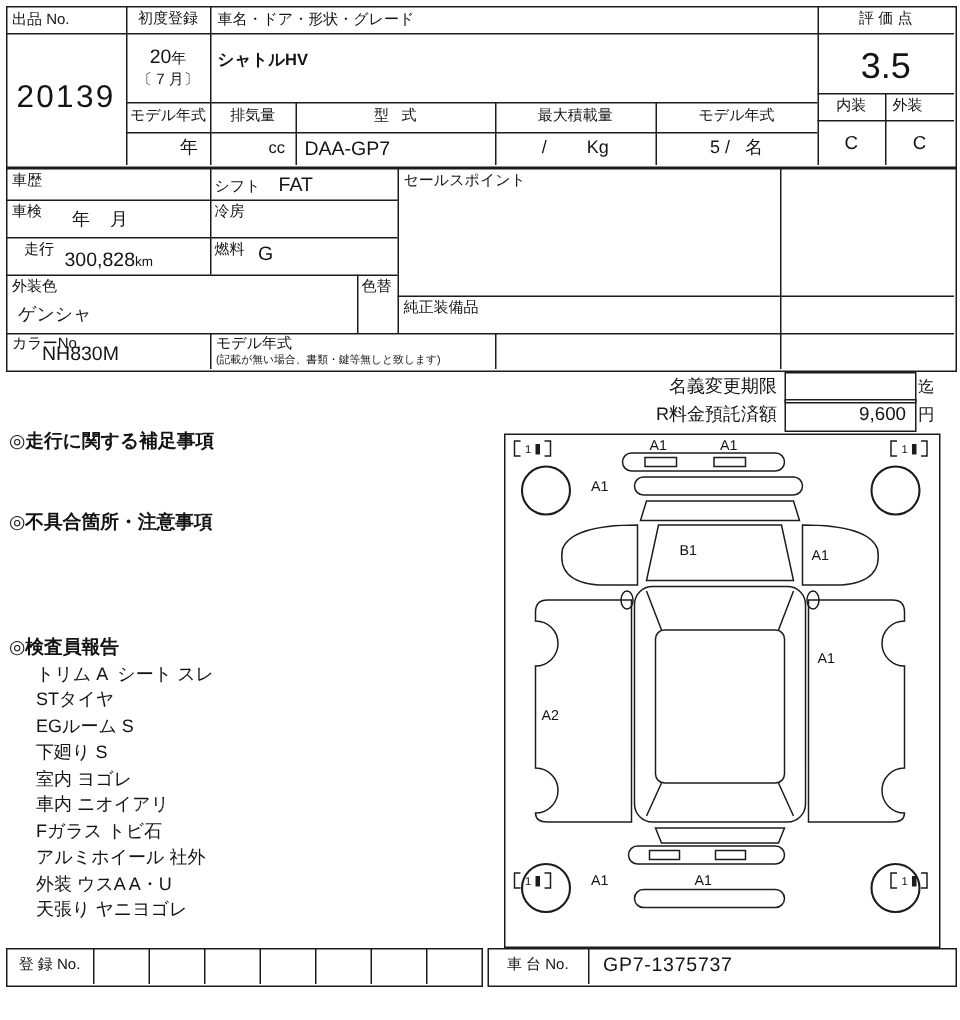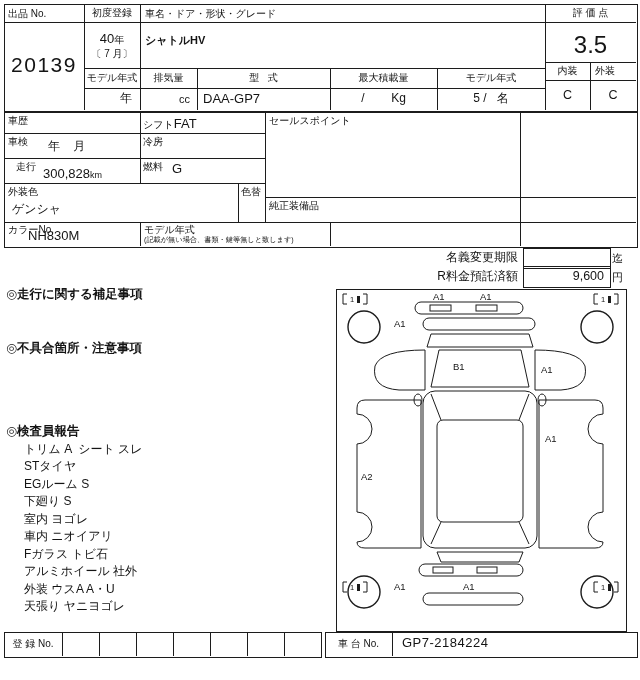--- a/index.html
+++ b/index.html
@@ -35,21 +35,21 @@
   <i class="vl" style="left:330px;top:68px;height:42px"></i>
   <i class="vl" style="left:437px;top:68px;height:42px"></i>
   <i class="hl" style="left:545px;top:62px;width:91px"></i>
   <i class="hl" style="left:545px;top:80px;width:91px"></i>
   <i class="vl" style="left:590px;top:62px;height:48px"></i>
 
   <div class="t f10" style="left:8px;top:8px">出品 No.</div>
   <div class="t f21 c" style="left:4px;top:53px;width:80px">20139</div>
 
   <div class="t f10 c" style="left:84px;top:7px;width:56px">初度登録</div>
-  <div class="t c" style="left:84px;top:29px;width:56px"><span class="f13">40</span><span class="f10">年</span></div>
+  <div class="t c" style="left:84px;top:29px;width:56px"><span class="f13">20</span><span class="f10">年</span></div>
   <div class="t f10 c" style="left:84px;top:48px;width:56px">〔 7 月〕</div>
 
   <div class="t f10" style="left:145px;top:8px">車名・ドア・形状・グレード</div>
   <div class="t f15 b" style="left:145px;top:34px">シャトルHV</div>
 
   <div class="t f10 c" style="left:545px;top:7px;width:91px">評 価 点</div>
   <div class="t f19 c" style="left:545px;top:31px;width:91px">3.5</div>
   <div class="t f10 c" style="left:545px;top:65px;width:45px">内装</div>
   <div class="t f10 c" style="left:590px;top:65px;width:30px">外装</div>
   <div class="t f125 c" style="left:545px;top:88px;width:45px">C</div>
@@ -74,21 +74,21 @@
   <i class="vl" style="left:238px;top:183px;height:39px"></i>
   <i class="vl" style="left:140px;top:222px;height:24px"></i>
   <i class="vl" style="left:330px;top:222px;height:24px"></i>
   <i class="hl" style="left:4px;top:133px;width:261px"></i>
   <i class="hl" style="left:4px;top:158px;width:261px"></i>
   <i class="hl" style="left:4px;top:183px;width:261px"></i>
   <i class="hl" style="left:265px;top:197px;width:371px"></i>
   <i class="hl" style="left:4px;top:222px;width:632px"></i>
 
   <div class="t f10" style="left:8px;top:115px">車歴</div>
-  <div class="t" style="left:143px;top:114px"><span class="f10">シフト</span><span class="f13" style="margin-left:0">FAT</span></div>
+  <div class="t" style="left:143px;top:114px"><span class="f10">シフト</span><span class="f13" style="margin-left:12px">FAT</span></div>
   <div class="t f10" style="left:269px;top:115px">セールスポイント</div>
 
   <div class="t f10" style="left:8px;top:136px">車検</div>
   <div class="t f12" style="left:48px;top:140px">年    月</div>
   <div class="t f10" style="left:143px;top:136px">冷房</div>
 
   <div class="t f10" style="left:16px;top:161px">走行</div>
   <div class="t r" style="left:14px;top:164px;width:88px"><span class="f13">300,828</span><span class="f9">km</span></div>
   <div class="t f10" style="left:143px;top:161px">燃料</div>
   <div class="t f13" style="left:172px;top:162px">G</div>
@@ -195,15 +195,15 @@
   <i class="vl" style="left:136px;top:632px;height:24px"></i>
   <i class="vl" style="left:173px;top:632px;height:24px"></i>
   <i class="vl" style="left:210px;top:632px;height:24px"></i>
   <i class="vl" style="left:247px;top:632px;height:24px"></i>
   <i class="vl" style="left:284px;top:632px;height:24px"></i>
   <div class="t f10 c" style="left:4px;top:638px;width:58px">登 録 No.</div>
 
   <div class="bx" style="left:325px;top:632px;width:311px;height:24px"></div>
   <i class="vl" style="left:392px;top:632px;height:24px"></i>
   <div class="t f10 c" style="left:325px;top:638px;width:67px">車 台 No.</div>
-  <div class="t f13" style="left:402px;top:636px;letter-spacing:0.5px">GP7-2184224</div>
+  <div class="t f13" style="left:402px;top:636px;letter-spacing:0.5px">GP7-1375737</div>
 
 </div>
 
 </body></html>

